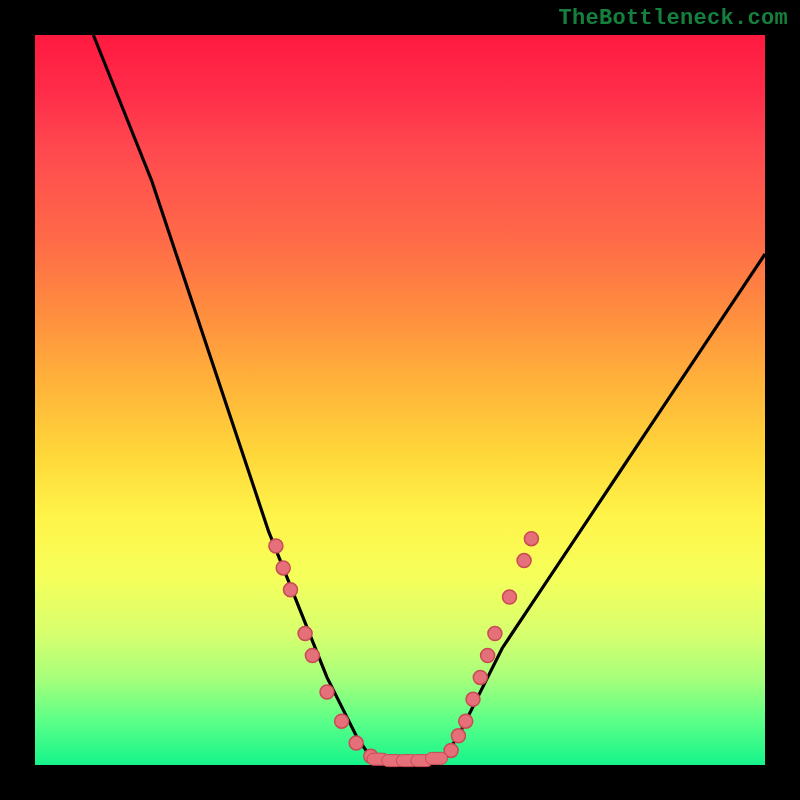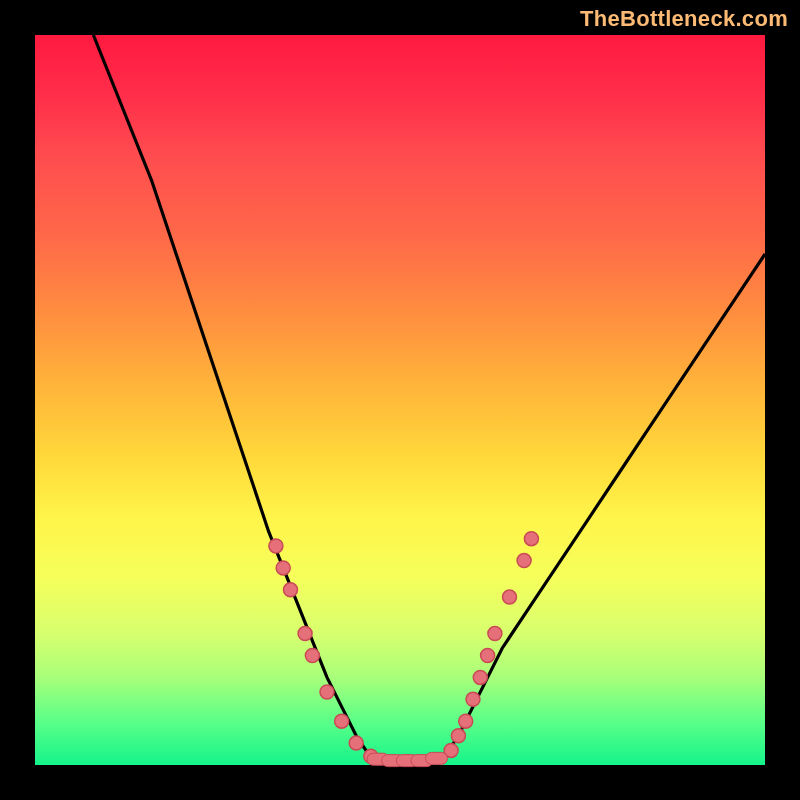--- a/index.html
+++ b/index.html
@@ -37,25 +37,26 @@
       #d7ff6e 82%,
       #a8ff7a 88%,
       #5bff88 94%,
       #15f48a 100%
     );
   }
   .watermark {
     position: absolute;
     top: 6px;
     right: 12px;
-    color: #fdba74;
+    color: #15803d;
     font-size: 22px;
     font-weight: 600;
     letter-spacing: 0.3px;
     user-select: none;
+    font-family: Liberation Mono, monospace;
   }
   svg.curves {
     position: absolute;
     left: 0;
     top: 0;
     width: 730px;
     height: 730px;
     overflow: visible;
   }
 </style>

